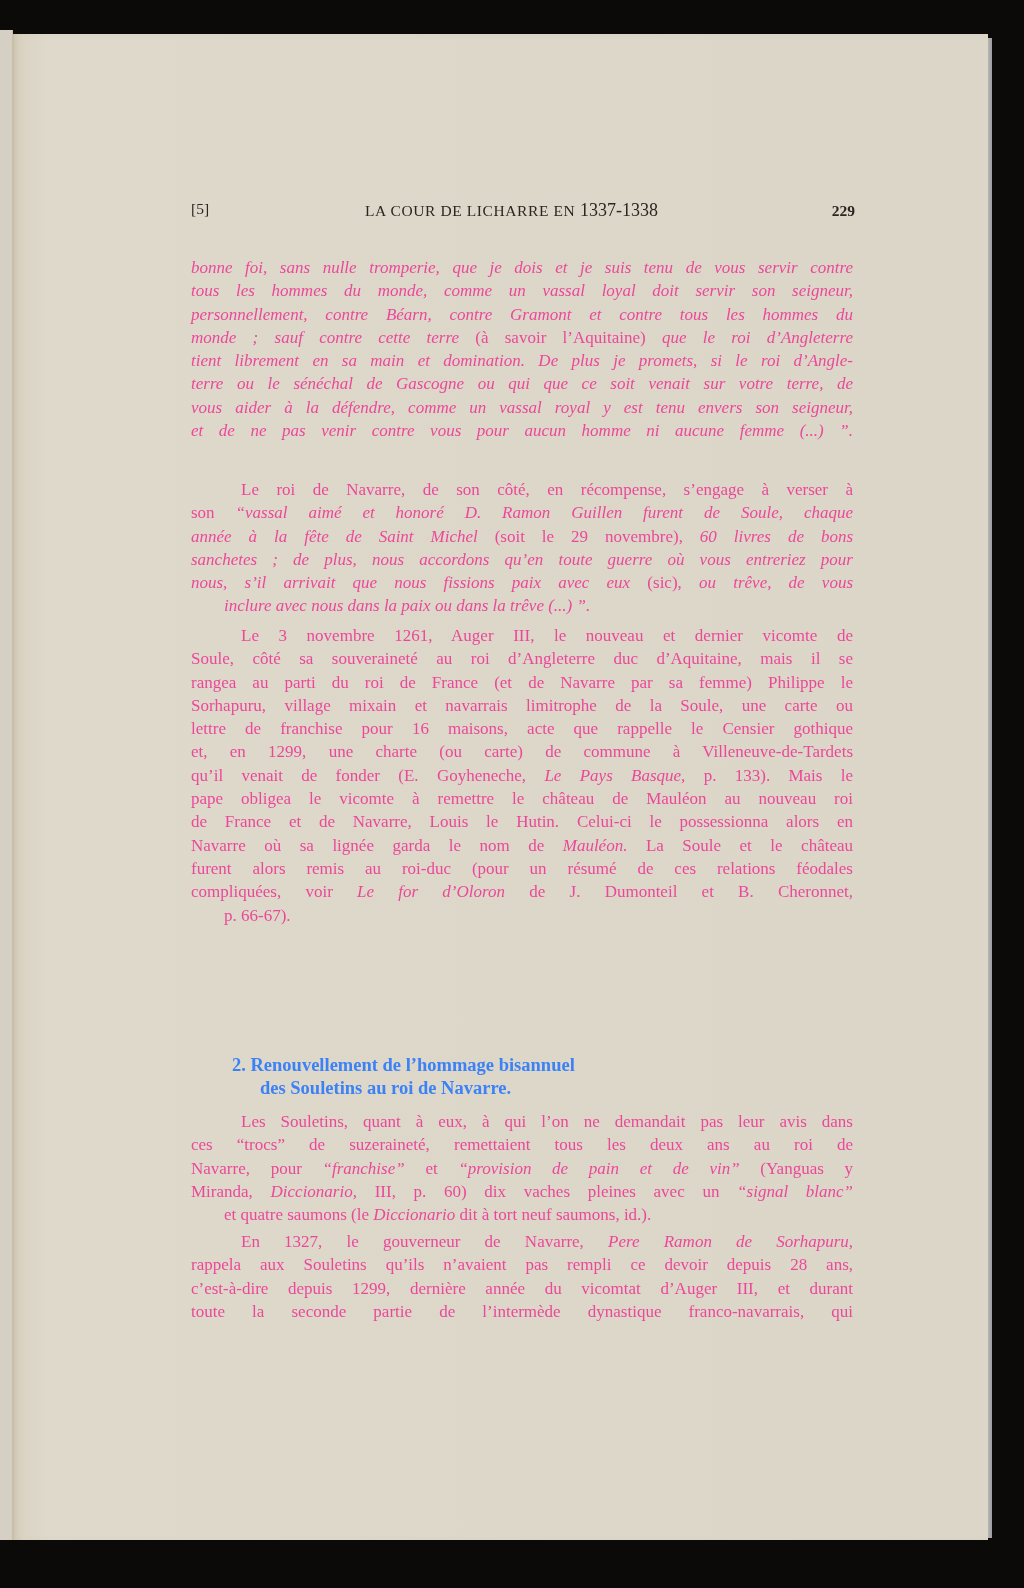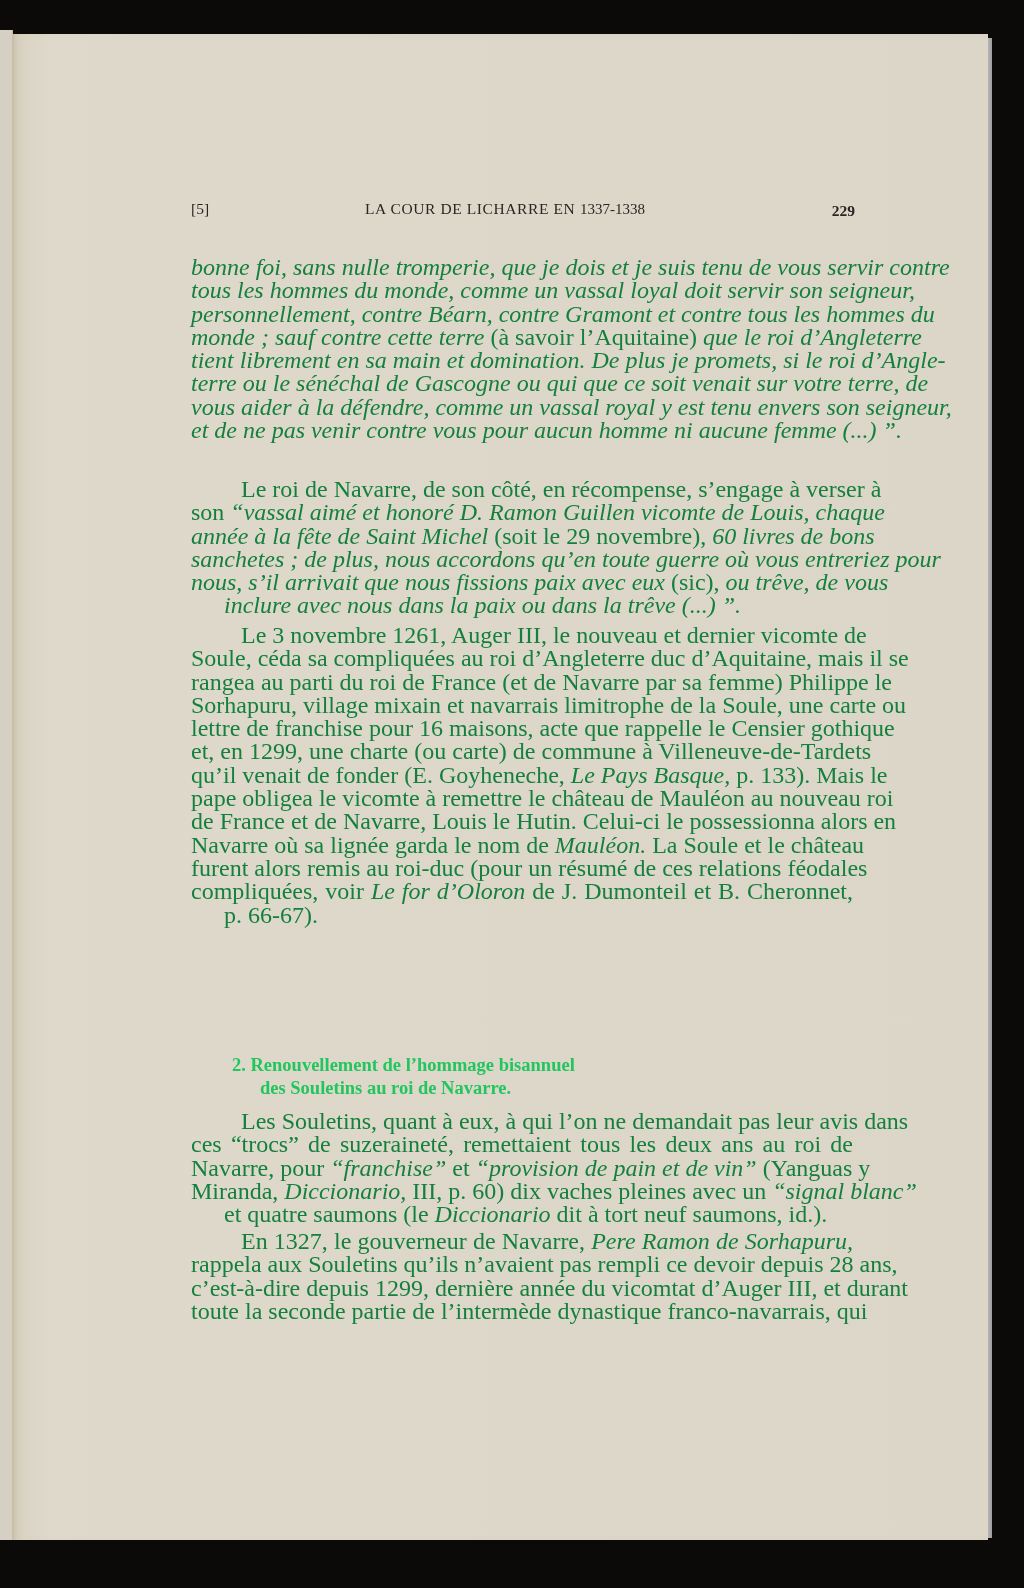--- a/index.html
+++ b/index.html
@@ -52,29 +52,29 @@
       position: absolute;
       top: 200px;
       left: 191px;
       width: 664px;
       height: 24px;
       font-size: 15.5px;
       color: #2a2622;
     }
     .running-head .left { position: absolute; left: 0; top: 0; }
     .running-head .center { position: absolute; left: 174px; top: 0; letter-spacing: 0.6px; }
-    .running-head .center .num { font-size: 15px; letter-spacing: 0; }
+    .running-head .center .num { font-size: 18px; letter-spacing: 0; }
     .running-head .right { position: absolute; right: 0; top: 2px; font-weight: bold; }
 
     .text-block {
       position: absolute;
       left: 191px;
       width: 662px;
-      color: #15803d;
-      font-size: 24px;
+      color: #ec4899;
+      font-size: 17px;
       line-height: 23.3px;
       text-align: justify;
       font-family: Liberation Serif, serif;
     }
     .line {
       display: block;
       text-align: justify;
       text-align-last: justify;
       white-space: nowrap;
     }
@@ -82,21 +82,21 @@
     .indent { padding-left: 50px; }
     i, .it { font-style: italic; }
 
     .heading {
       position: absolute;
       left: 232px;
       top: 1054px;
       font-weight: bold;
       font-size: 18.5px;
       line-height: 23px;
-      color: #22c55e;
+      color: #3b82f6;
       font-family: "Liberation Sans Narrow", "Liberation Serif", serif;
     }
     .heading .h2 { padding-left: 28px; }
   </style>
 </head>
 <body>
 
 <div class="left-page-sliver"></div>
 <div class="page"></div>
 <div class="gutter-line"></div>
@@ -123,39 +123,39 @@
   <span class="line">tient librement en sa main et domination. De plus je promets, si le roi d’Angle-</span>
   <span class="line">terre ou le sénéchal de Gascogne ou qui que ce soit venait sur votre terre, de</span>
   <span class="line">vous aider à la défendre, comme un vassal royal y est tenu envers son seigneur,</span>
   <span class="line">et de ne pas venir contre vous pour aucun homme ni aucune femme (...) ”.</span>
 </div>
 
 <div class="text-block" style="top:478px;">
   <span class="line indent">Le roi de Navarre, de son côté, en récompense, s’engage à verser à</span>
   <span class="line">
     <span>son</span>
-    <i>“vassal aimé et honoré D. Ramon Guillen vicomte de Louis, chaque</i>
+    <i>“vassal aimé et honoré D. Ramon Guillen furent de Soule, chaque</i>
   </span>
   <span class="line">
     <i>année à la fête de Saint Michel</i>
     <span>(soit le 29 novembre),</span>
     <i>60 livres de bons</i>
   </span>
   <span class="line it">sanchetes ; de plus, nous accordons qu’en toute guerre où vous entreriez pour</span>
   <span class="line">
     <i>nous, s’il arrivait que nous fissions paix avec eux</i>
     <span>(sic),</span>
     <i>ou trêve, de vous</i>
   </span>
   <span class="line last it">inclure avec nous dans la paix ou dans la trêve (...) ”.</span>
 </div>
 
 <div class="text-block" style="top:624px;">
   <span class="line indent">Le 3 novembre 1261, Auger III, le nouveau et dernier vicomte de</span>
-  <span class="line">Soule, céda sa compliquées au roi d’Angleterre duc d’Aquitaine, mais il se</span>
+  <span class="line">Soule, côté sa souveraineté au roi d’Angleterre duc d’Aquitaine, mais il se</span>
   <span class="line">rangea au parti du roi de France (et de Navarre par sa femme) Philippe le</span>
   <span class="line">Sorhapuru, village mixain et navarrais limitrophe de la Soule, une carte ou</span>
   <span class="line">lettre de franchise pour 16 maisons, acte que rappelle le Censier gothique</span>
   <span class="line">et, en 1299, une charte (ou carte) de commune à Villeneuve-de-Tardets</span>
   <span class="line">
     <span>qu’il venait de fonder (E. Goyheneche,</span>
     <i>Le Pays Basque,</i>
     <span>p. 133). Mais le</span>
   </span>
   <span class="line">pape obligea le vicomte à remettre le château de Mauléon au nouveau roi</span>

